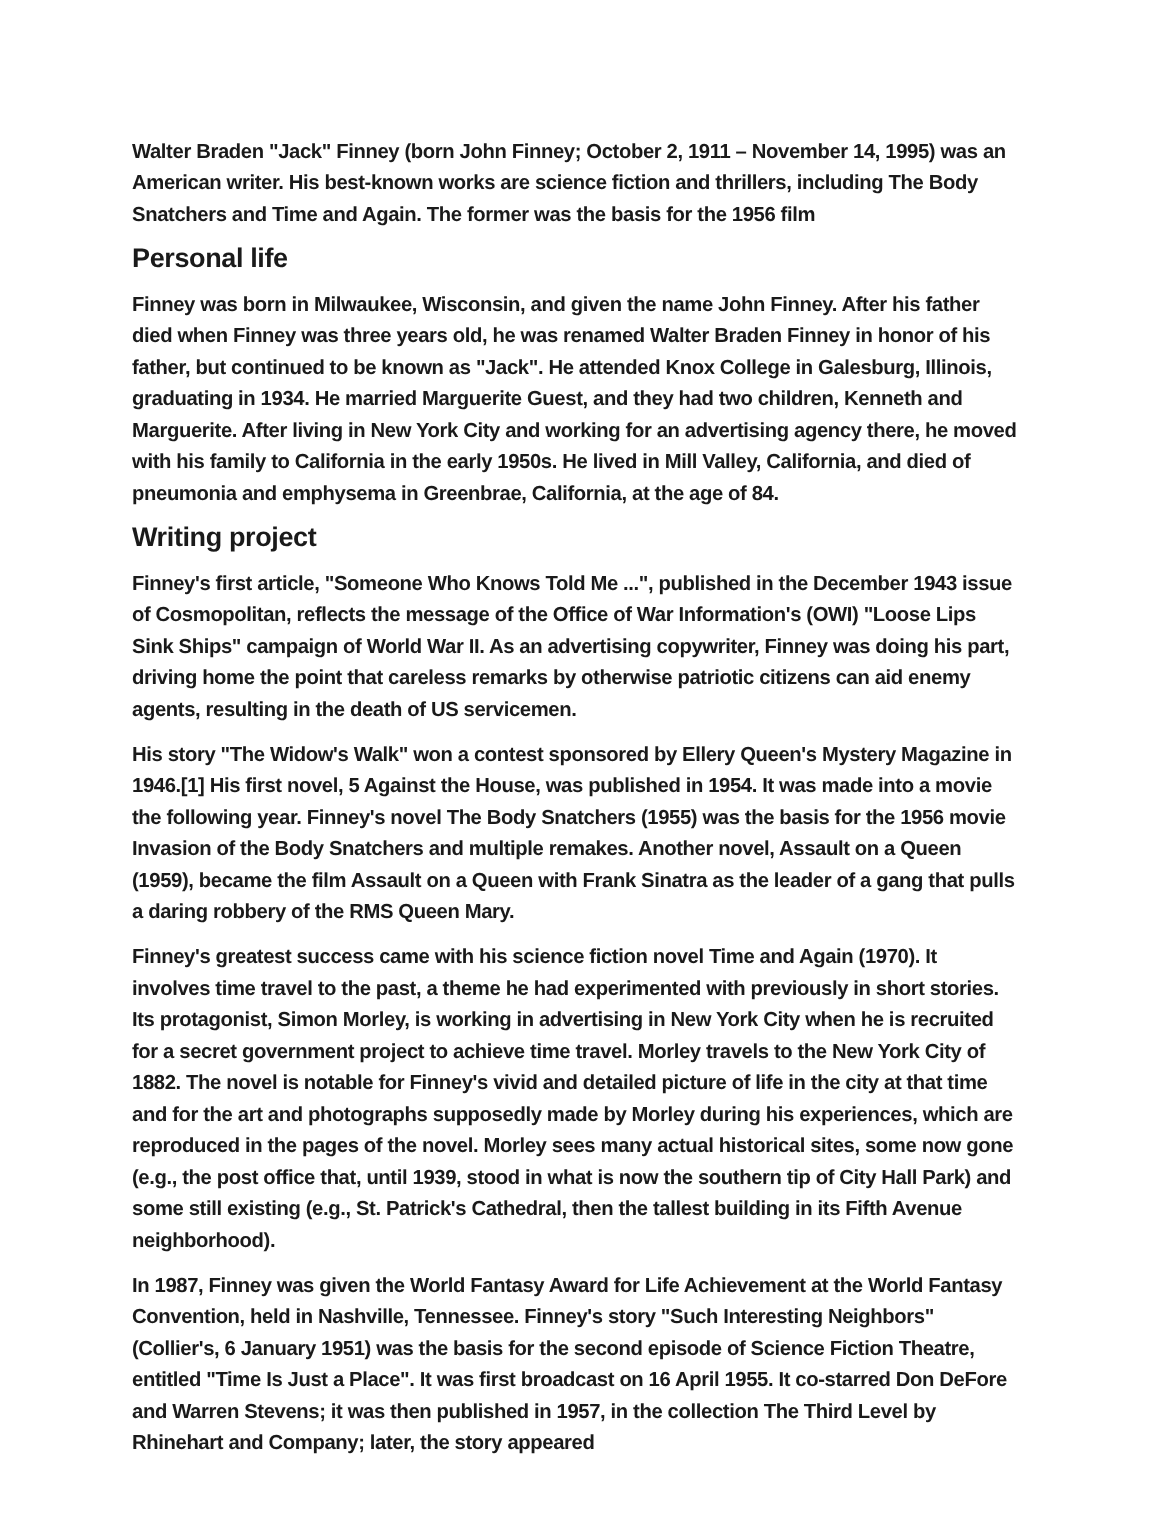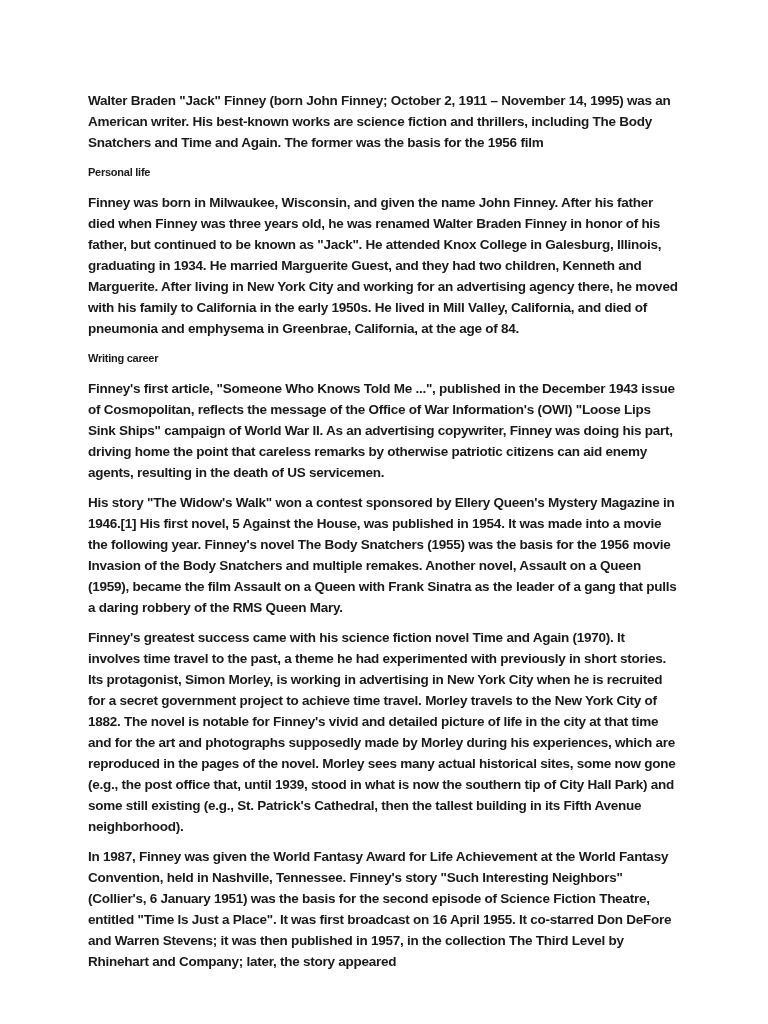--- a/index.html
+++ b/index.html
@@ -19,37 +19,37 @@
     font-family: "Liberation Sans", sans-serif;
     font-size: 13.5px;
     font-weight: 600;
     line-height: 21px;
     letter-spacing: -0.25px;
     color: #1a1a1a;
     text-align: left;
   }
   p.doc-text { margin: 0 0 9px 0; }
   h2.doc-text {
-    font-size: 11px;
+    font-size: 18px;
     font-weight: 600;
     margin: 0 0 9px 0;
   }
 </style>
 </head>
 <body>
 
 <div class="page">
 
   <p class="doc-text">Walter Braden "Jack" Finney (born John Finney; October 2, 1911 – November 14, 1995) was an American writer. His best-known works are science fiction and thrillers, including The Body Snatchers and Time and Again. The former was the basis for the 1956 film</p>
 
   <h2 class="doc-text">Personal life</h2>
 
   <p class="doc-text">Finney was born in Milwaukee, Wisconsin, and given the name John Finney. After his father died when Finney was three years old, he was renamed Walter Braden Finney in honor of his father, but continued to be known as "Jack". He attended Knox College in Galesburg, Illinois, graduating in 1934. He married Marguerite Guest, and they had two children, Kenneth and Marguerite. After living in New York City and working for an advertising agency there, he moved with his family to California in the early 1950s. He lived in Mill Valley, California, and died of pneumonia and emphysema in Greenbrae, California, at the age of 84.</p>
 
-  <h2 class="doc-text">Writing career</h2>
+  <h2 class="doc-text">Writing project</h2>
 
   <p class="doc-text">Finney's first article, "Someone Who Knows Told Me ...", published in the December 1943 issue of Cosmopolitan, reflects the message of the Office of War Information's (OWI) "Loose Lips Sink Ships" campaign of World War II. As an advertising copywriter, Finney was doing his part, driving home the point that careless remarks by otherwise patriotic citizens can aid enemy agents, resulting in the death of US servicemen.</p>
 
   <p class="doc-text">His story "The Widow's Walk" won a contest sponsored by Ellery Queen's Mystery Magazine in 1946.[1] His first novel, 5 Against the House, was published in 1954. It was made into a movie the following year. Finney's novel The Body Snatchers (1955) was the basis for the 1956 movie Invasion of the Body Snatchers and multiple remakes. Another novel, Assault on a Queen (1959), became the film Assault on a Queen with Frank Sinatra as the leader of a gang that pulls a daring robbery of the RMS Queen Mary.</p>
 
   <p class="doc-text">Finney's greatest success came with his science fiction novel Time and Again (1970). It involves time travel to the past, a theme he had experimented with previously in short stories. Its protagonist, Simon Morley, is working in advertising in New York City when he is recruited for a secret government project to achieve time travel. Morley travels to the New York City of 1882. The novel is notable for Finney's vivid and detailed picture of life in the city at that time and for the art and photographs supposedly made by Morley during his experiences, which are reproduced in the pages of the novel. Morley sees many actual historical sites, some now gone (e.g., the post office that, until 1939, stood in what is now the southern tip of City Hall Park) and some still existing (e.g., St. Patrick's Cathedral, then the tallest building in its Fifth Avenue neighborhood).</p>
 
   <p class="doc-text">In 1987, Finney was given the World Fantasy Award for Life Achievement at the World Fantasy Convention, held in Nashville, Tennessee. Finney's story "Such Interesting Neighbors" (Collier's, 6 January 1951) was the basis for the second episode of Science Fiction Theatre, entitled "Time Is Just a Place". It was first broadcast on 16 April 1955. It co-starred Don DeFore and Warren Stevens; it was then published in 1957, in the collection The Third Level by Rhinehart and Company; later, the story appeared</p>
 
 </div>

